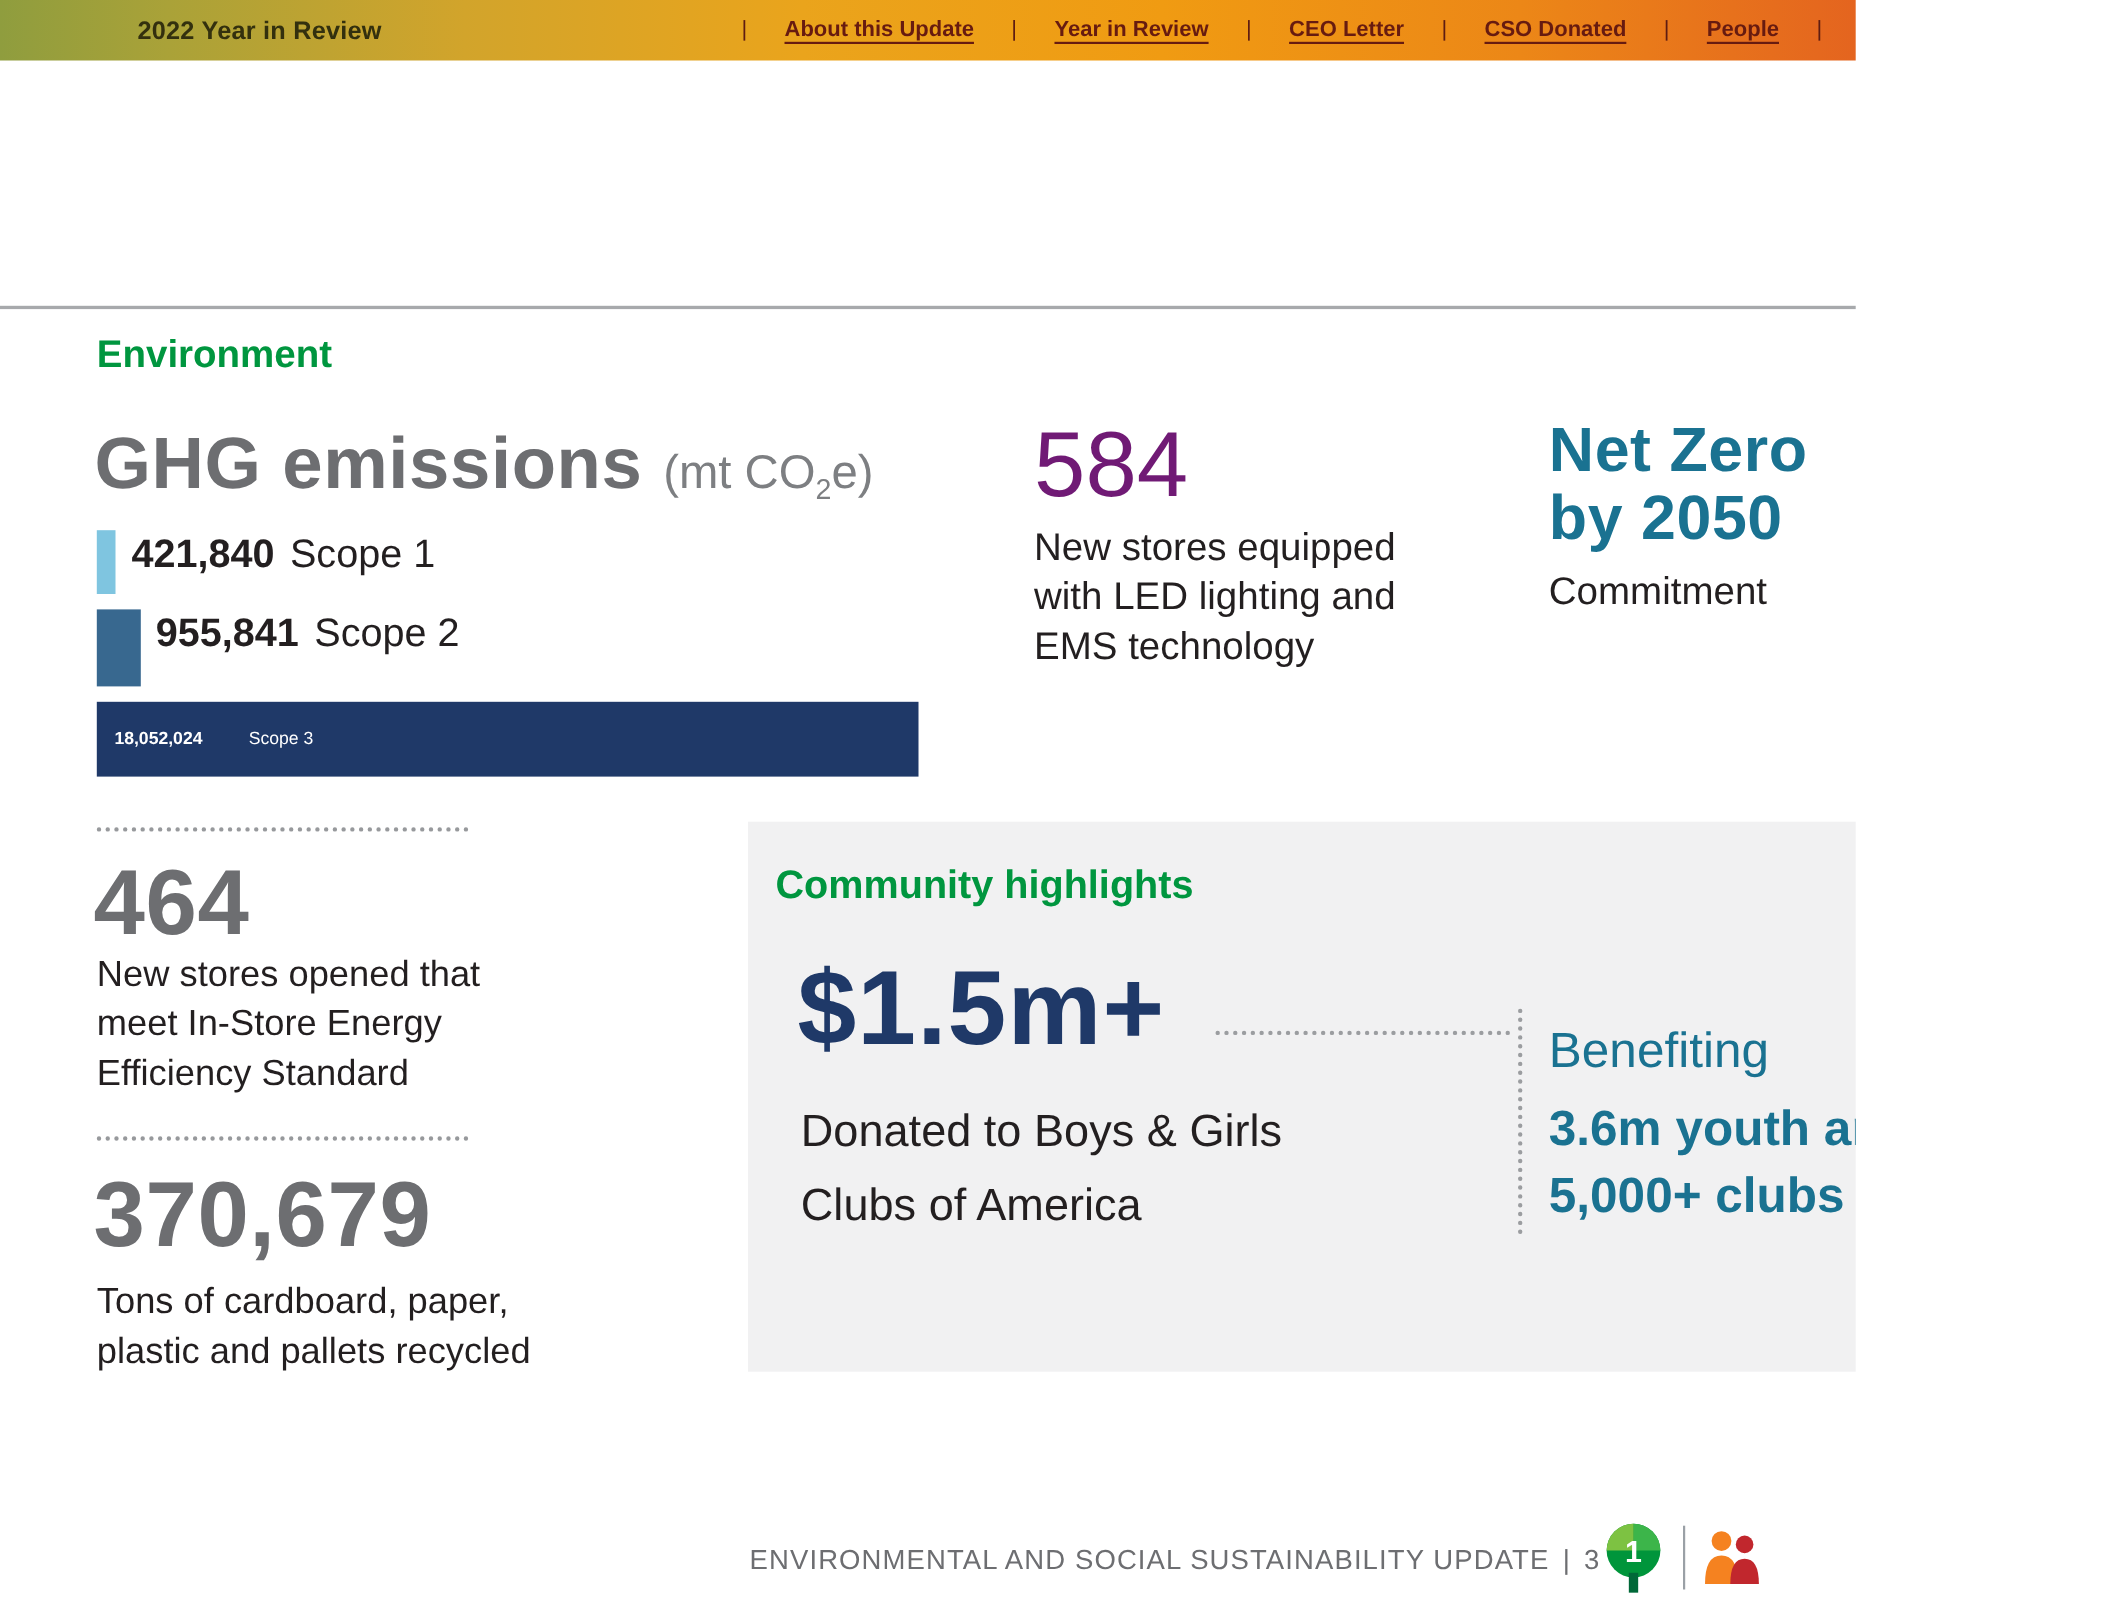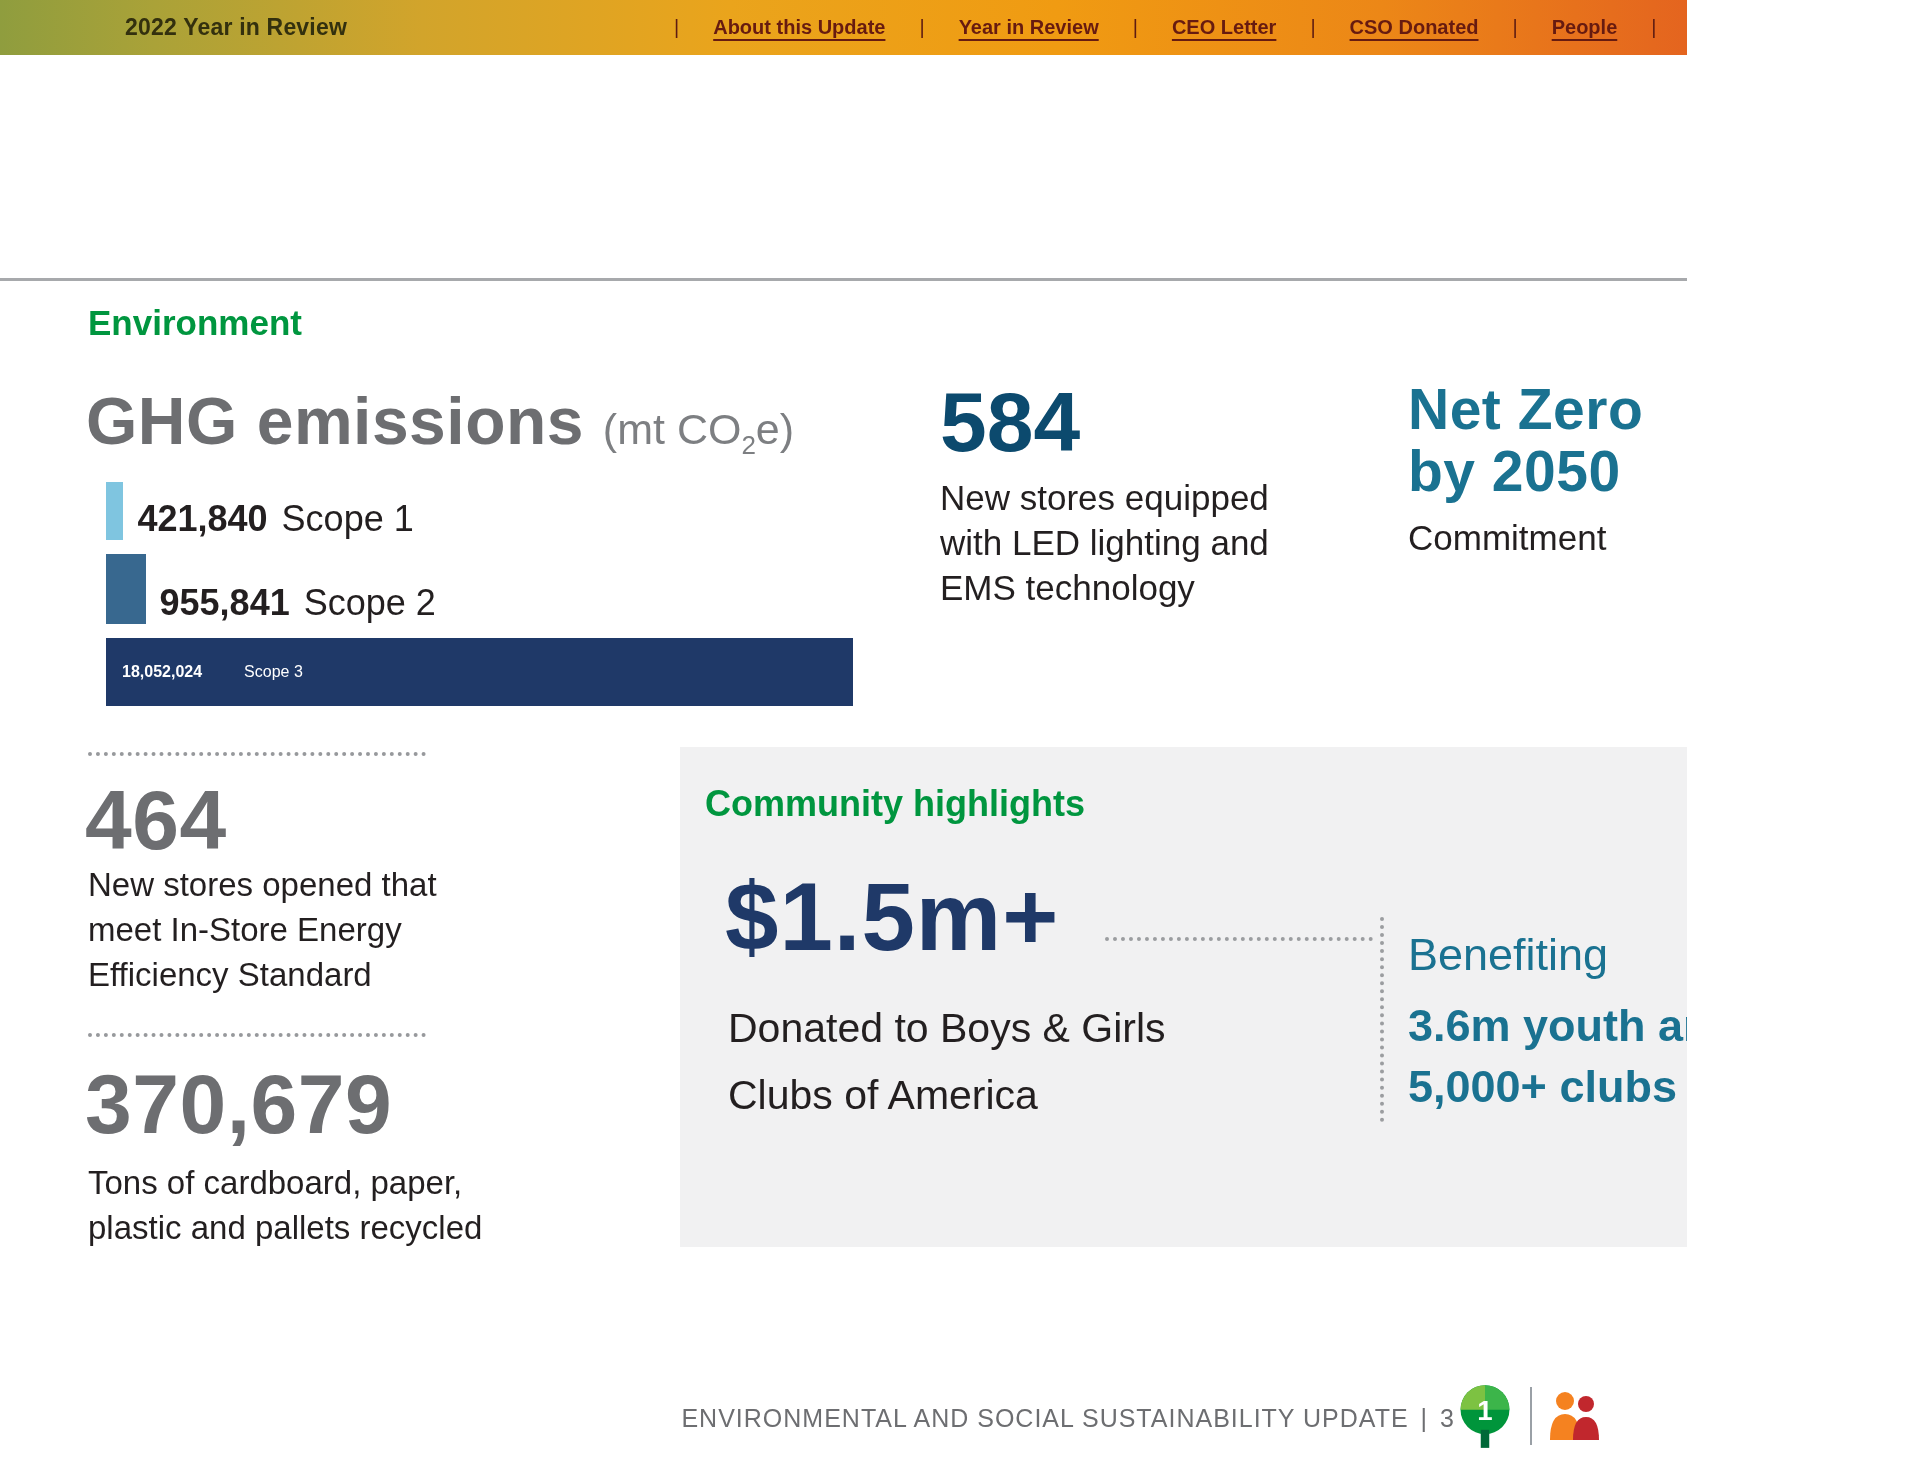--- a/index.html
+++ b/index.html
@@ -30,41 +30,41 @@
   .rule { position:absolute; left:0; top:278px; width:1920px; height:3px; background:#a7a9ac; }
 
   
   .section-label { position:absolute; left:88px; top:303px; font-size:35px; font-weight:700; color:#00963f; }
 
   .ghg-title { position:absolute; left:86px; top:383px; font-size:66px; font-weight:700; color:#6d6e71; letter-spacing:0.5px; }
   .ghg-unit { font-size:43px; font-weight:400; color:#7d7f82; letter-spacing:0; }
   .ghg-unit sub { font-size:26px; }
 
   .bars { position:absolute; left:88px; top:482px; }
-  .bar-row { display:flex; align-items:flex-end; margin-bottom:14px;margin-left:18px; }
+  .bar-row { display:flex; align-items:flex-start; margin-bottom:14px; }
   .bar { flex:0 0 auto; }
   .bar-row-0 .bar { height:58px; }
   .bar-row-1 .bar { height:70px; }
   .bar-row-2 .bar { height:68px; display:flex; align-items:center; padding-left:16px; }
   .bar-label { margin-left:14px; font-size:36px; white-space:nowrap; }
   .bar-value { font-weight:700; color:#231f20; }
   .bar-cat { font-weight:400; color:#231f20; margin-left:14px; }
   .bar-row-2 .bar-value, .bar-row-2 .bar-cat { color:#ffffff; }
 
   .dotted-h { border-top:4px dotted #97999c; position:absolute; left:88px; width:338px; }
   .dot1 { top:752px; } .dot2 { top:1033px; }
 
   .big-number { position:absolute; left:85px; font-size:84px; font-weight:700; color:#6d6e71; line-height:1; letter-spacing:0.5px; }
   .num-464 { top:778px; }
   .num-370 { top:1062px; }
   .stat-desc { position:absolute; left:88px; font-size:33px; line-height:45px; color:#231f20; white-space:pre-line; }
   .desc-464 { top:862px; }
   .desc-370 { top:1160px; }
 
-  .num-584 { position:absolute; left:940px; top:380px; font-size:84px; font-weight:700; color:#0c4a6e; line-height:1; }
+  .num-584 { position:absolute; left:940px; top:380px; font-size:84px; font-weight:400; color:#701a75; line-height:1; }
   .desc-584 { position:absolute; left:940px; top:475px; font-size:35px; line-height:45px; color:#231f20; white-space:pre-line; }
 
   .netzero { position:absolute; left:1408px; top:378px; font-size:57px; font-weight:700; color:#1a7291; line-height:62px; white-space:pre-line; letter-spacing:0.5px; }
   .netzero-sub { position:absolute; left:1408px; top:518px; font-size:35px; color:#231f20; }
 
   
   .panel { position:absolute; left:680px; top:747px; width:1240px; height:500px; background:#f1f1f2; }
   .panel-heading { position:absolute; left:25px; top:36px; font-size:36px; font-weight:700; color:#00963f; }
   .donation-value { position:absolute; left:45px; top:122px; font-size:96px; font-weight:700; color:#1f3968; line-height:1; letter-spacing:1px; }
   .panel-dotted-h { position:absolute; left:425px; top:190px; width:268px; border-top:4px dotted #9b9da0; }

